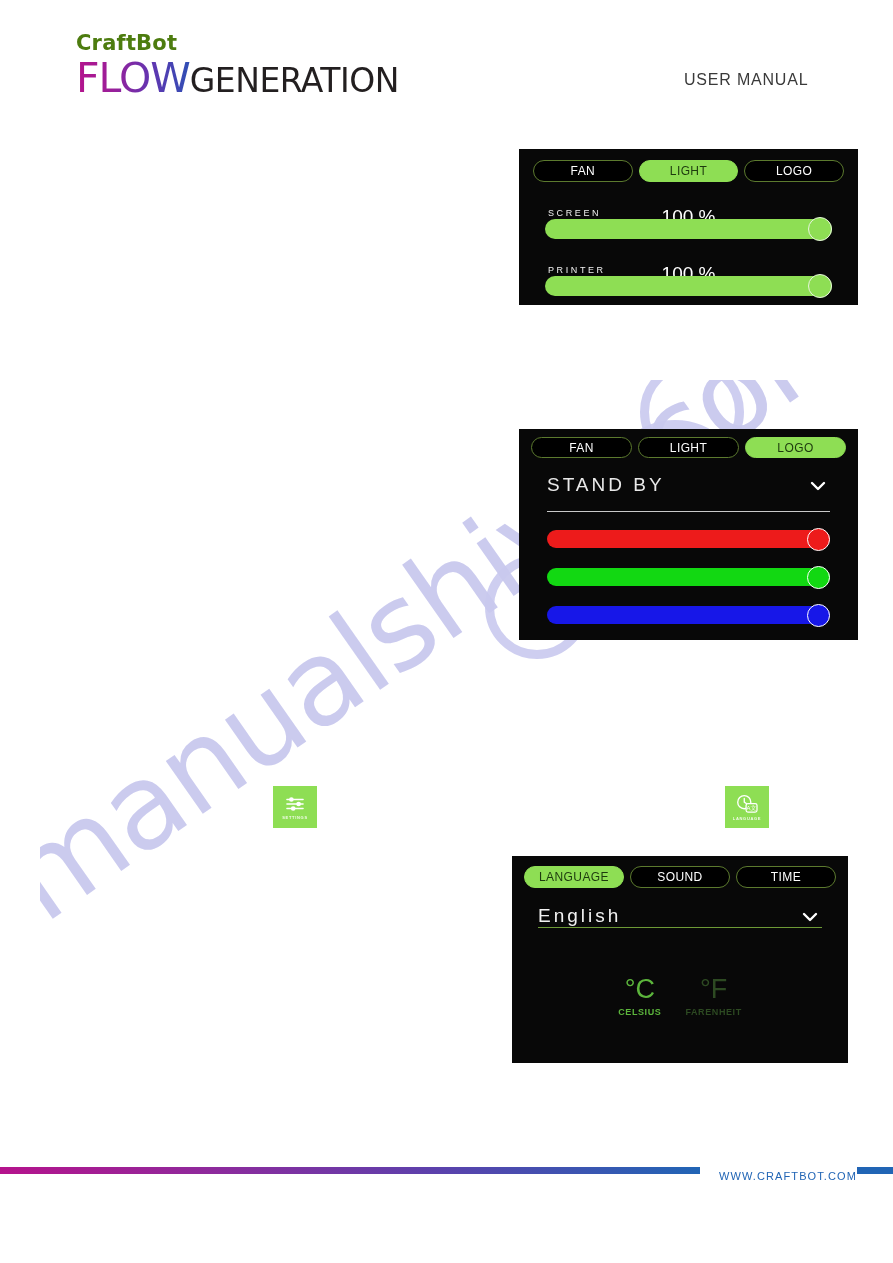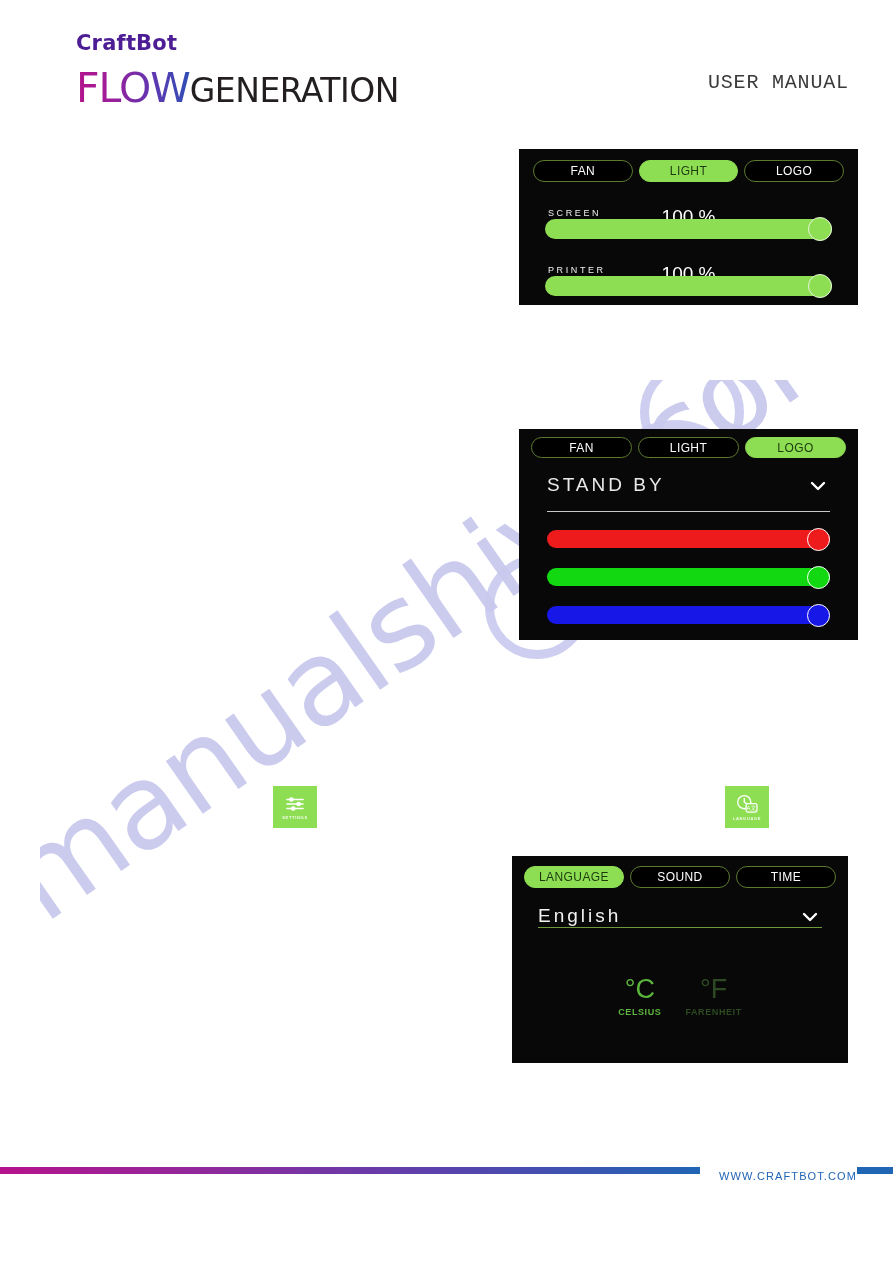--- a/index.html
+++ b/index.html
@@ -56,24 +56,24 @@
   .logo {
     position: absolute;
     left: 76px;
     top: 33px;
     z-index: 3;
   }
   .logo-top {
     font-family: "DejaVu Sans", sans-serif;
     font-size: 21px;
     font-weight: 700;
-    color: #4c1d95;
+    color: #4d7c0f;
     letter-spacing: .2px;
     line-height: 1;
-    margin-bottom: 14px;
+    margin-bottom: 4px;
   }
   .logo-bottom {
     line-height: 1;
     white-space: nowrap;
   }
   .logo-flow {
     font-family: "DejaVu Sans", sans-serif;
     font-size: 41px;
     font-weight: 400;
     letter-spacing: -1px;
@@ -84,24 +84,24 @@
   }
   .logo-gen {
     font-family: "DejaVu Sans", sans-serif;
     font-size: 33px;
     font-weight: 400;
     letter-spacing: -.5px;
     color: #231f20;
   }
   .doc-type {
     position: absolute;
-    left: 708px;
+    left: 684px;
     top: 71px;
-    font-family: Liberation Mono, monospace;
-    font-size: 20px;
+    font-family: Liberation Sans, sans-serif;
+    font-size: 16px;
     letter-spacing: .8px;
     color: #3a3a3a;
     z-index: 3;
   }
 
   
   .panel {
     position: absolute;
     background: #080808;
     z-index: 2;

